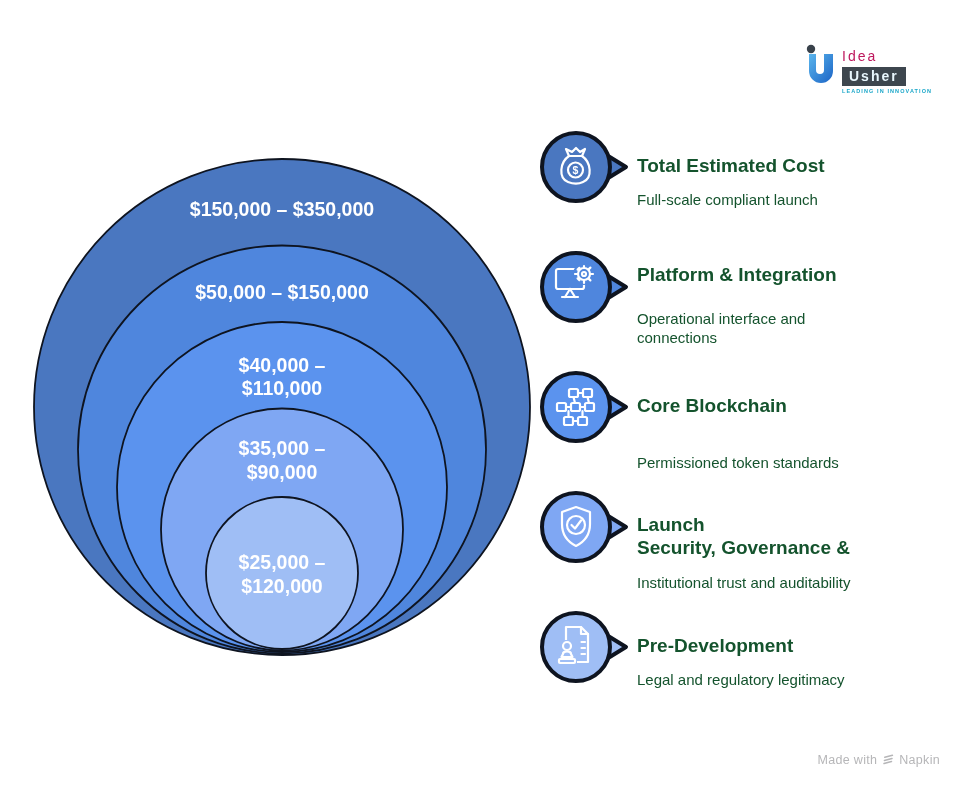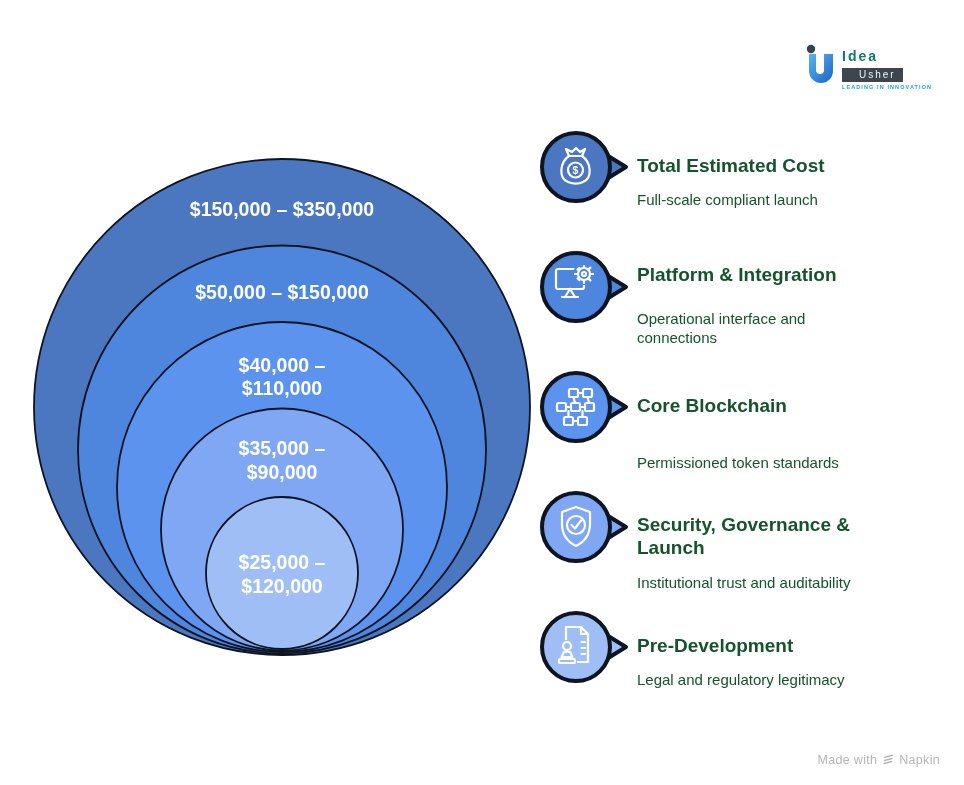--- a/index.html
+++ b/index.html
@@ -4,24 +4,24 @@
 <style>
   html,body { margin:0; padding:0; background:#ffffff; }
   .canvas {
     position:relative; width:964px; height:785px; background:#ffffff;
     font-family:"Liberation Sans", sans-serif; overflow:hidden;
   }
   
   .logo { position:absolute; left:800px; top:42px; width:130px; height:58px; }
   .logo-mono { position:absolute; left:4px; top:2px; }
   .logo-text { position:absolute; left:42px; top:6px; width:84px; }
-  .logo-word1 { color:#0f766e; font-weight:700; font-size:14px; letter-spacing:2px; }
+  .logo-word1 { color:#be185d; font-weight:400; font-size:14px; letter-spacing:2px; }
   .logo-word2 {
     display:inline-block; margin-top:3px; background:#3d464e; color:#e8f6fd;
-    font-weight:400; font-size:10px; letter-spacing:2px; padding:1px 7px 2px 17px;
+    font-weight:700; font-size:14px; letter-spacing:2px; padding:1px 7px 2px 7px;
   }
   .logo-tagline { margin-top:2px; color:#1ba7c9; font-size:5.5px; font-weight:700; letter-spacing:1.1px; white-space:nowrap; }
   
   .circles { position:absolute; left:10px; top:140px; }
   .circles text {
     font-family:"Liberation Sans", sans-serif; font-weight:700;
     font-size:19.5px; fill:#ffffff; text-anchor:middle;
   }
   
   .bubble { position:absolute; left:536px; }
@@ -144,22 +144,22 @@
   <svg class="bubble" style="top:487px" width="100" height="80" viewBox="0 0 100 80">
     <polygon points="64,24 90,40 64,56" stroke-width="4" stroke-linejoin="round" fill="#7fa7f3" stroke="#0e1420"></polygon>
     <circle cx="40" cy="40" r="34" stroke-width="4" fill="#7fa7f3" stroke="#0e1420"></circle>
     <g transform="translate(18,18)">
       <path class="icon-stroke" d="M22,2 L36,7 V19 C36,30 30,37 22,41 C14,37 8,30 8,19 V7 Z"></path>
       <circle class="icon-stroke" cx="22" cy="20" r="9"></circle>
       <polyline class="icon-stroke" points="17.5,20 21,23.5 27,15.5"></polyline>
     </g>
   </svg>
   <div class="legend-title" style="top:513px">
+    <div>Launch</div>
     <div>Security, Governance &amp;</div>
-    <div>Launch</div>
   </div>
   <div class="legend-sub" style="top:573px">
     <div>Institutional trust and auditability</div>
   </div>
 
   <svg class="bubble" style="top:607px" width="100" height="80" viewBox="0 0 100 80">
     <polygon points="64,24 90,40 64,56" stroke-width="4" stroke-linejoin="round" fill="#9fbef5" stroke="#0e1420"></polygon>
     <circle cx="40" cy="40" r="34" stroke-width="4" fill="#9fbef5" stroke="#0e1420"></circle>
     <g transform="translate(19,18)">
       <path class="icon-stroke" d="M11,2 H26 L33,9 V37 H11 Z"></path>

